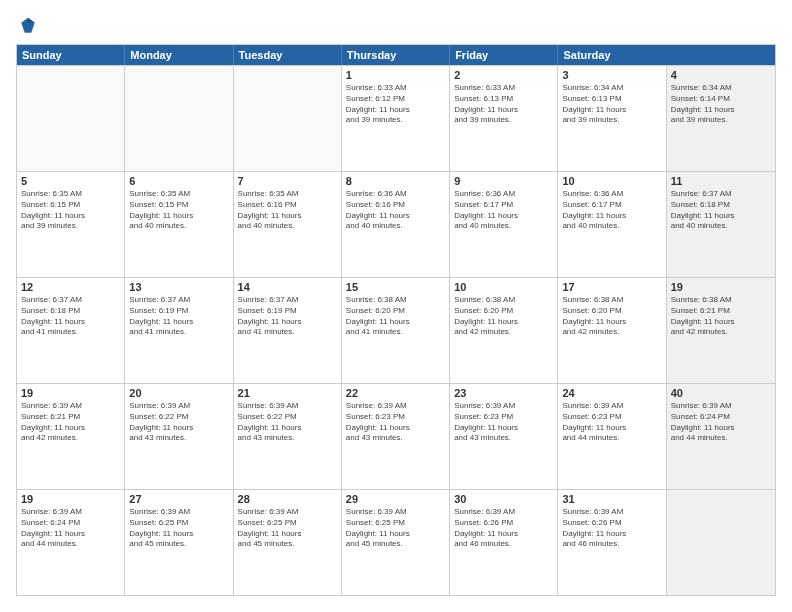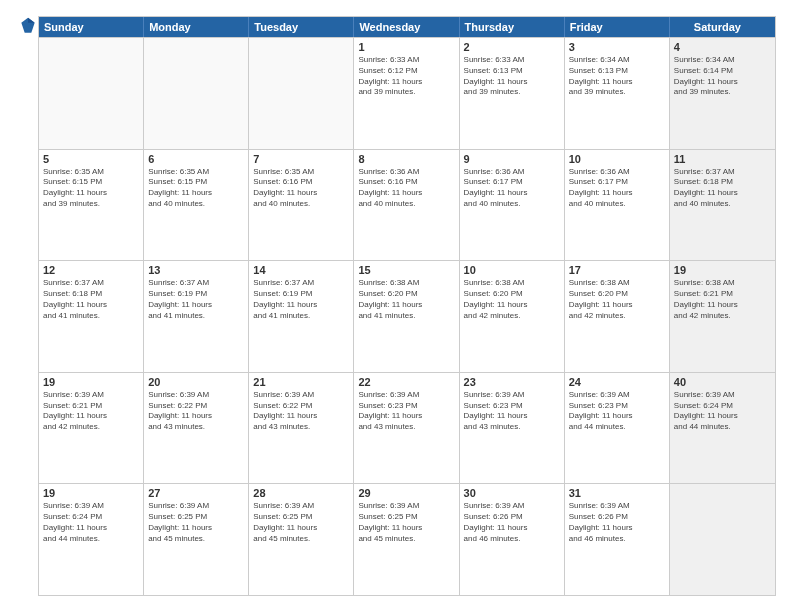--- a/index.html
+++ b/index.html
@@ -8,21 +8,21 @@
       height: 612px;
       font-family: Arial, sans-serif;
       background: #fff;
       overflow: hidden;
     }
     .page {
       width: 792px;
       height: 612px;
       padding: 16px;
       display: flex;
-      flex-direction: row;
+      flex-direction: column;
     }
     .header {
       display: flex;
       align-items: flex-start;
       justify-content: space-between;
       margin-bottom: 8px;
     }
     .logo {
       display: flex;
       align-items: center;
@@ -58,21 +58,21 @@
       background: #2464a4;
     }
     .cal-header-cell {
       color: #fff;
       font-size: 11px;
       font-weight: bold;
       padding: 4px 5px;
       text-align: left;
       border-right: 1px solid #4a80bc;
     }
-    .cal-header-cell:last-child { border-right: none; margin-left: 19px; }
+    .cal-header-cell:last-child { border-right: none; }
     .cal-body {
       flex: 1;
       display: flex;
       flex-direction: column;
     }
     .cal-week {
       display: grid;
       grid-template-columns: repeat(7, 1fr);
       flex: 1;
       border-top: 1px solid #ccc;
@@ -119,21 +119,20 @@
       <div class="month-title"></div>
       <div class="subtitle"></div>
     </div>
   </div>
 
   <div class="calendar">
     <div class="cal-header-row">
     <div class="cal-header-cell">Sunday</div>
         <div class="cal-header-cell">Monday</div>
         <div class="cal-header-cell">Tuesday</div>
-        <div class="cal-header-cell">Wednesday</div>
         <div class="cal-header-cell">Thursday</div>
         <div class="cal-header-cell">Friday</div>
         <div class="cal-header-cell">Saturday</div>
       </div>
     <div class="cal-body">
     <div class="cal-week">
           <div class="cal-cell empty"></div>
           <div class="cal-cell empty"></div>
           <div class="cal-cell empty"></div>
           <div class="cal-cell">

